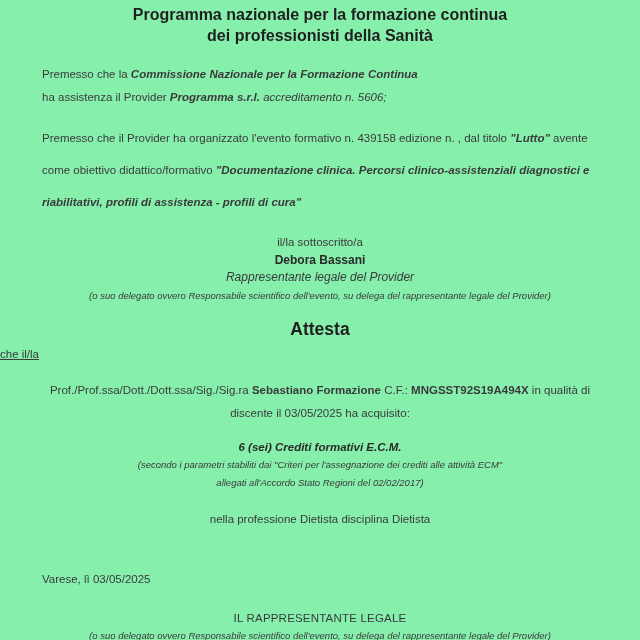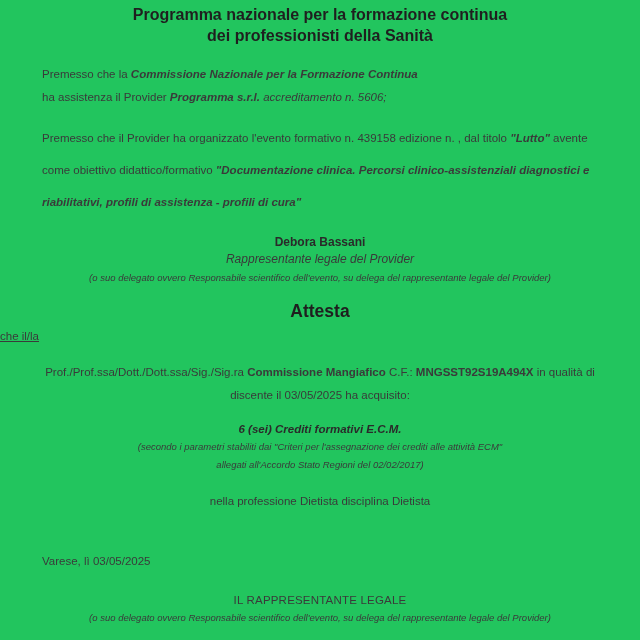--- a/index.html
+++ b/index.html
@@ -1,21 +1,21 @@
 <!DOCTYPE html>
 <html><head>
 <meta charset="utf-8">
 <style>
   * { margin: 0; padding: 0; box-sizing: border-box; }
   html, body { background: #ffffff; }
   .page {
     position: relative;
     width: 640px;
     height: 640px;
-    background: #22c55e;
+    background: #86efac;
     font-family: "Liberation Sans", sans-serif;
     color: #3a3a3a;
     overflow: hidden;
   }
   .title {
     margin: 4px 40px 0;
     text-align: center;
     font-size: 16px;
     line-height: 21px;
     font-weight: bold;
@@ -79,29 +79,30 @@
   </div>
 
   <div class="para p1">
     <div><span>Premesso che la </span><span class="bold-italic">Commissione Nazionale per la Formazione Continua</span></div>
     <div><span>ha assistenza il Provider </span><span class="bold-italic">Programma s.r.l.</span><span class="italic"> accreditamento n. 5606;</span></div>
   </div>
 
   <div class="para p2"><span>Premesso che il Provider ha organizzato l'evento formativo n. 439158 edizione n. , dal titolo </span><span class="bold-italic">"Lutto"</span><span> avente come obiettivo didattico/formativo </span><span class="bold-italic">"Documentazione clinica. Percorsi clinico-assistenziali diagnostici e riabilitativi, profili di assistenza - profili di cura"</span></div>
 
   <div class="center-block sottoscritto-block">
+    <div class="intro-line">il/la sottoscritto/a</div>
     <div class="nome-line">Debora Bassani</div>
     <div class="ruolo-line">Rappresentante legale del Provider</div>
     <div class="delega-line">(o suo delegato ovvero Responsabile scientifico dell'evento, su delega del rappresentante legale del Provider)</div>
   </div>
 
   <div class="attesta-heading">Attesta</div>
   <div class="che-line">che il/la</div>
 
-  <div class="discente-para"><span>Prof./Prof.ssa/Dott./Dott.ssa/Sig./Sig.ra </span><span class="bold">Commissione Mangiafico</span><span> C.F.: </span><span class="bold">MNGSST92S19A494X</span><span> in qualità di discente il 03/05/2025 ha acquisito:</span></div>
+  <div class="discente-para"><span>Prof./Prof.ssa/Dott./Dott.ssa/Sig./Sig.ra </span><span class="bold">Sebastiano Formazione</span><span> C.F.: </span><span class="bold">MNGSST92S19A494X</span><span> in qualità di discente il 03/05/2025 ha acquisito:</span></div>
 
   <div class="crediti-line"><span>6 (sei)</span><span> Crediti formativi E.C.M.</span></div>
   <div class="nota-line">(secondo i parametri stabiliti dai "Criteri per l'assegnazione dei crediti alle attività ECM"</div>
   <div class="nota-line">allegati all'Accordo Stato Regioni del 02/02/2017)</div>
 
   <div class="professione-line">nella professione Dietista disciplina Dietista</div>
 
   <div class="luogo-line">Varese, lì 03/05/2025</div>
 
   <div class="firma-titolo">IL RAPPRESENTANTE LEGALE</div>

